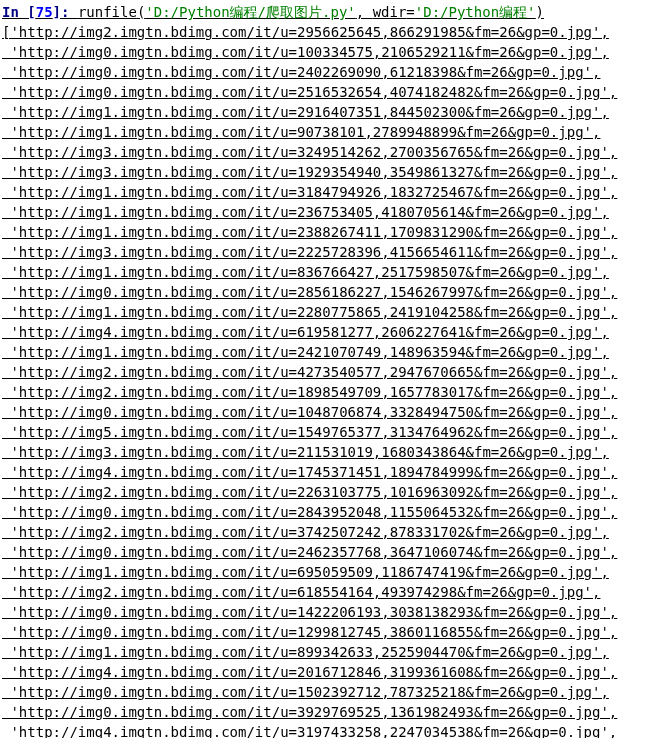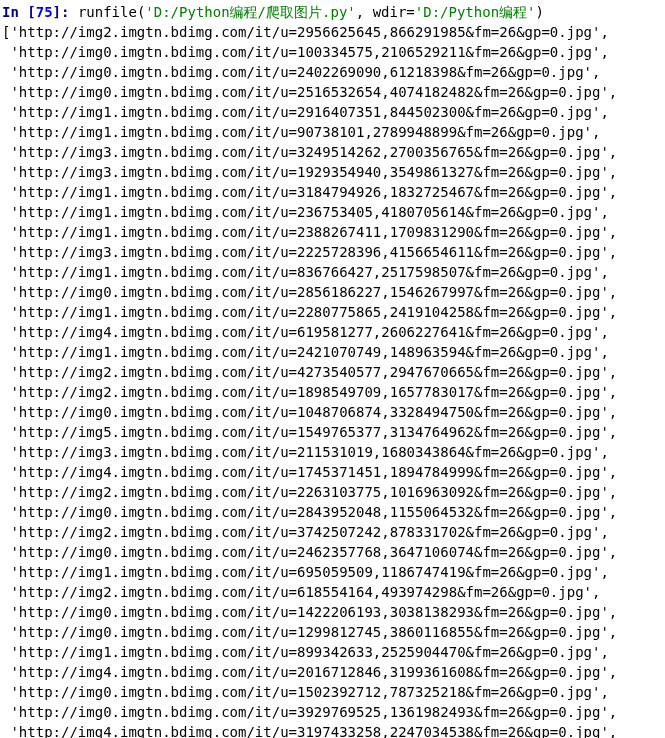--- a/index.html
+++ b/index.html
@@ -11,20 +11,21 @@
     line-height: 20px;
     color: #000000;
   }
   .console {
     white-space: pre;
     padding: 2px 0 2px 2px;
     overflow: hidden;
     width: 665px;
     height: 738px;
     box-sizing: border-box;
+    text-decoration: underline;
   }
   .in-prompt  { color: #000080; font-weight: bold; } 
   .in-number  { color: #0000ff; font-weight: bold; }
   .func       { color: #000000; }
   .paren      { color: #000000; }
   .str        { color: #008000; }
   .op         { color: #000000; }
   .kwarg      { color: #000000; }
   .kwval      { color: #008000; }
   .out        { color: #000000; }

